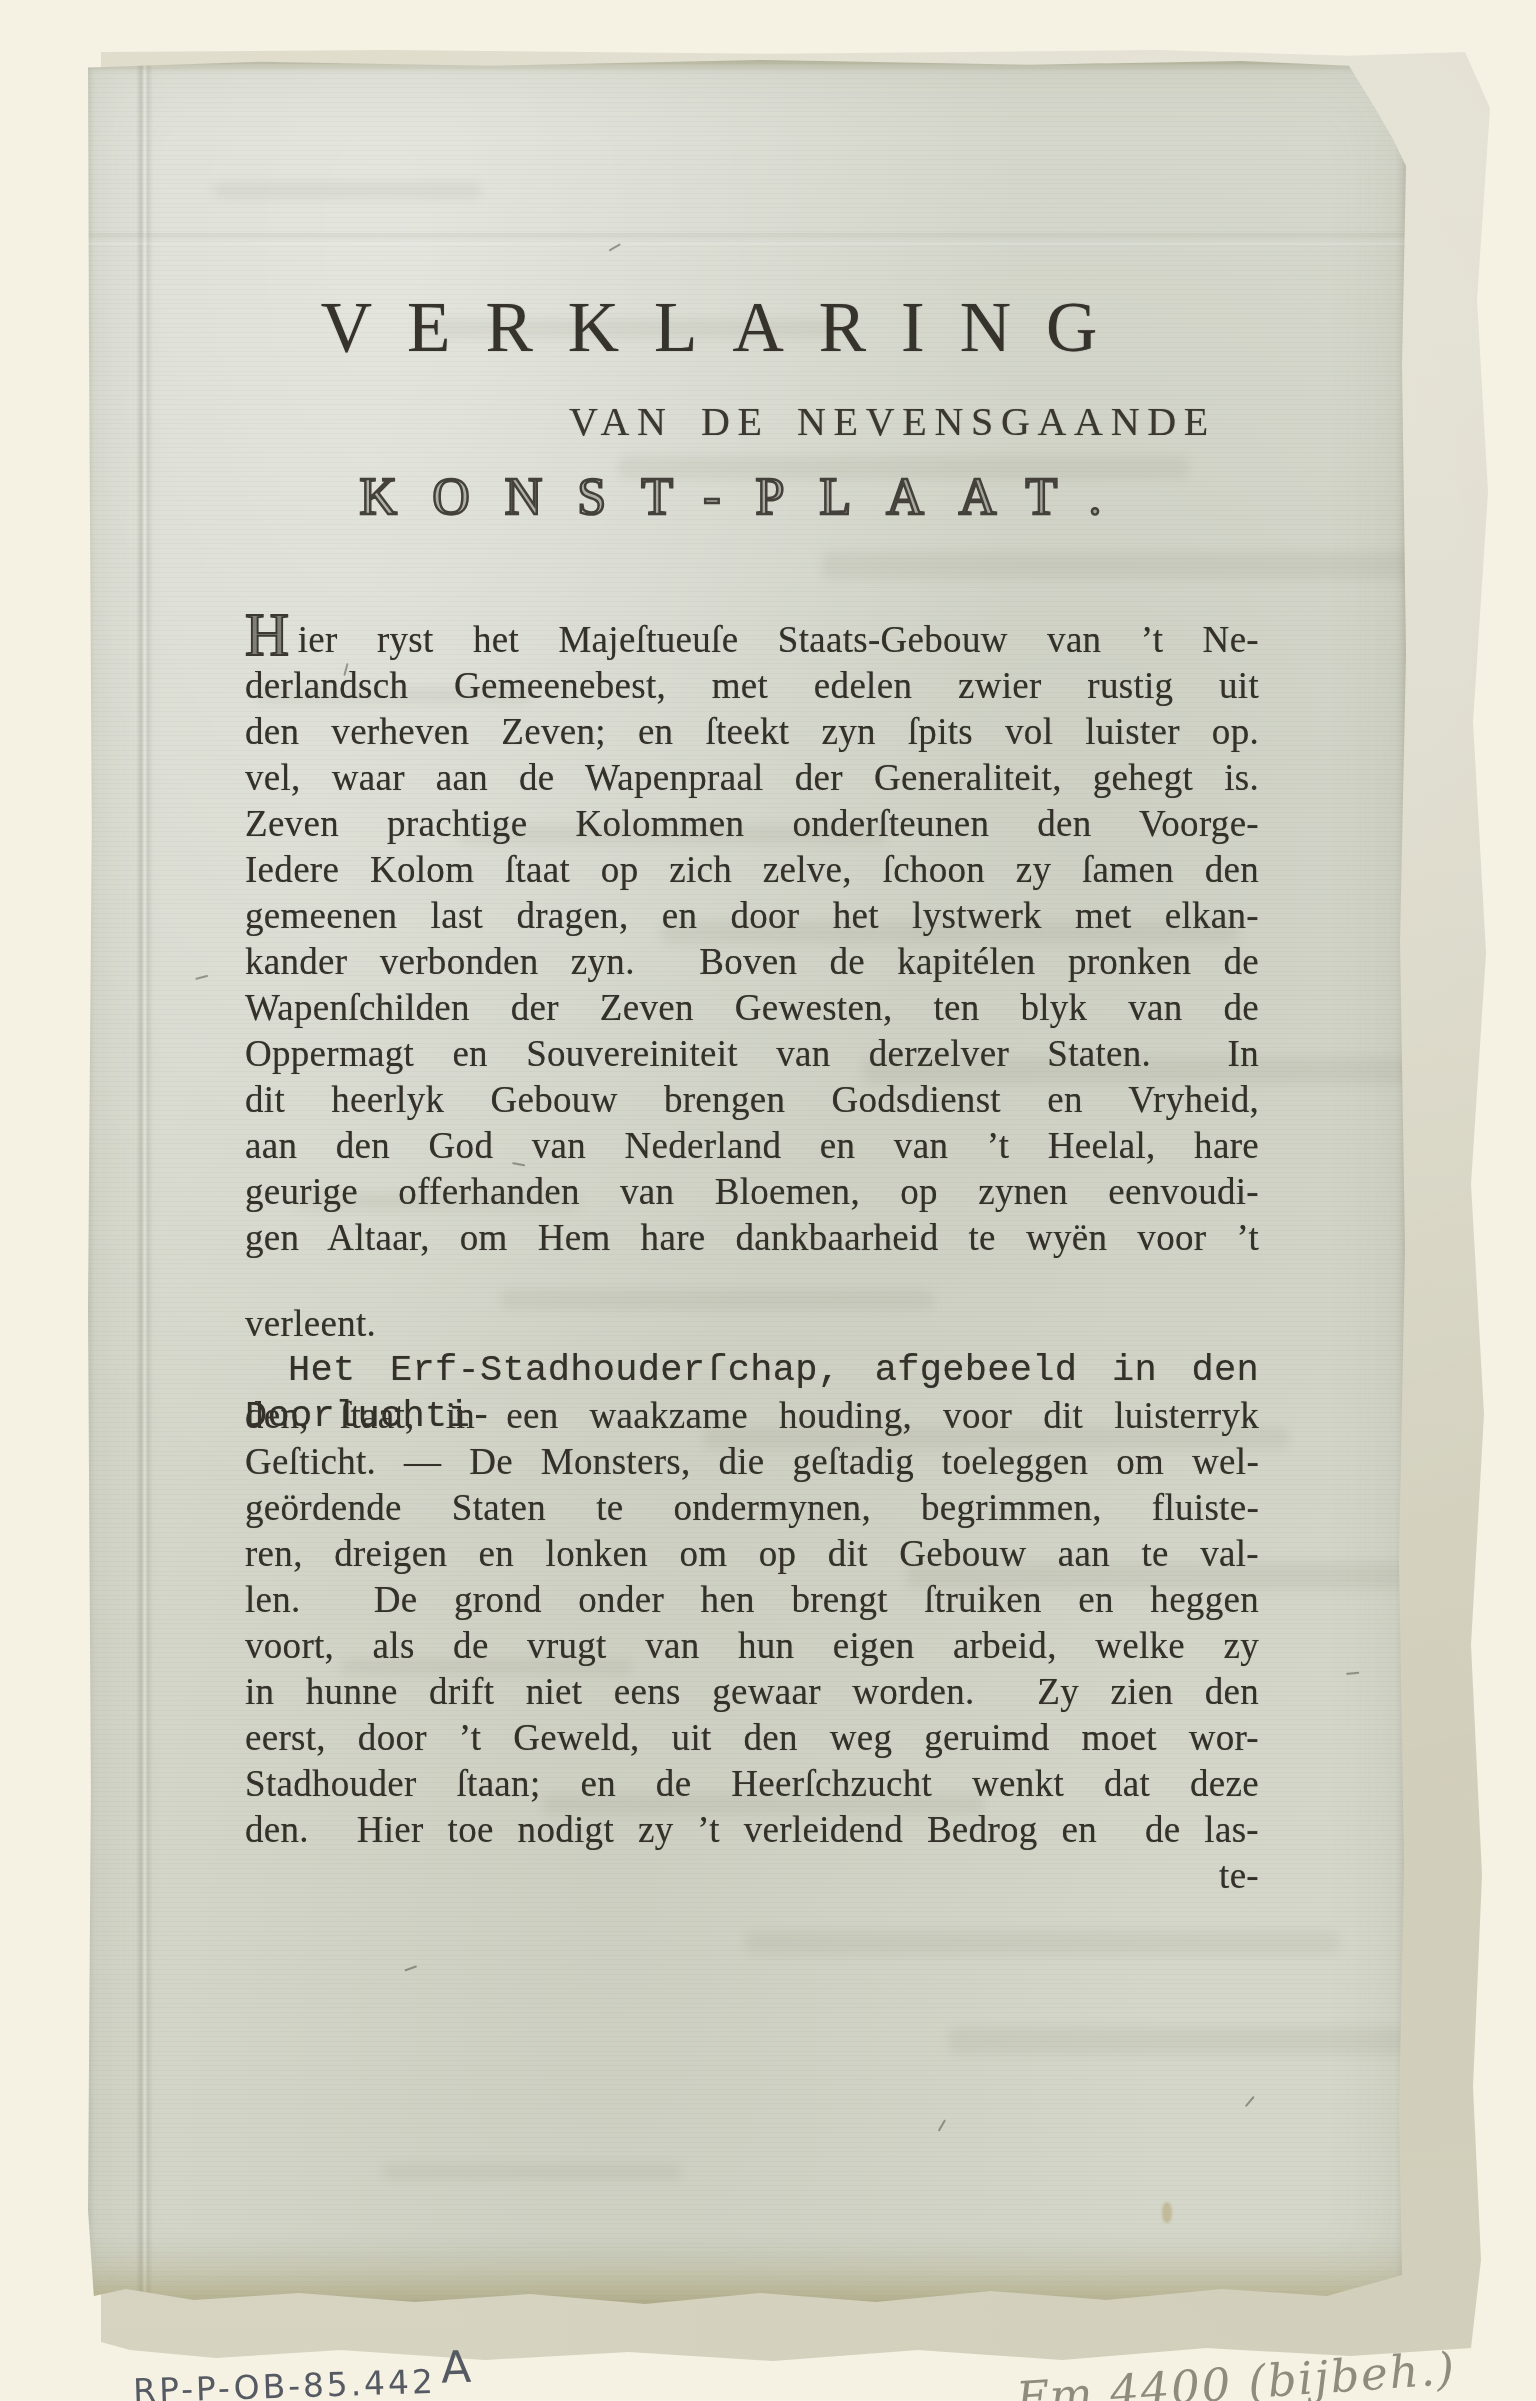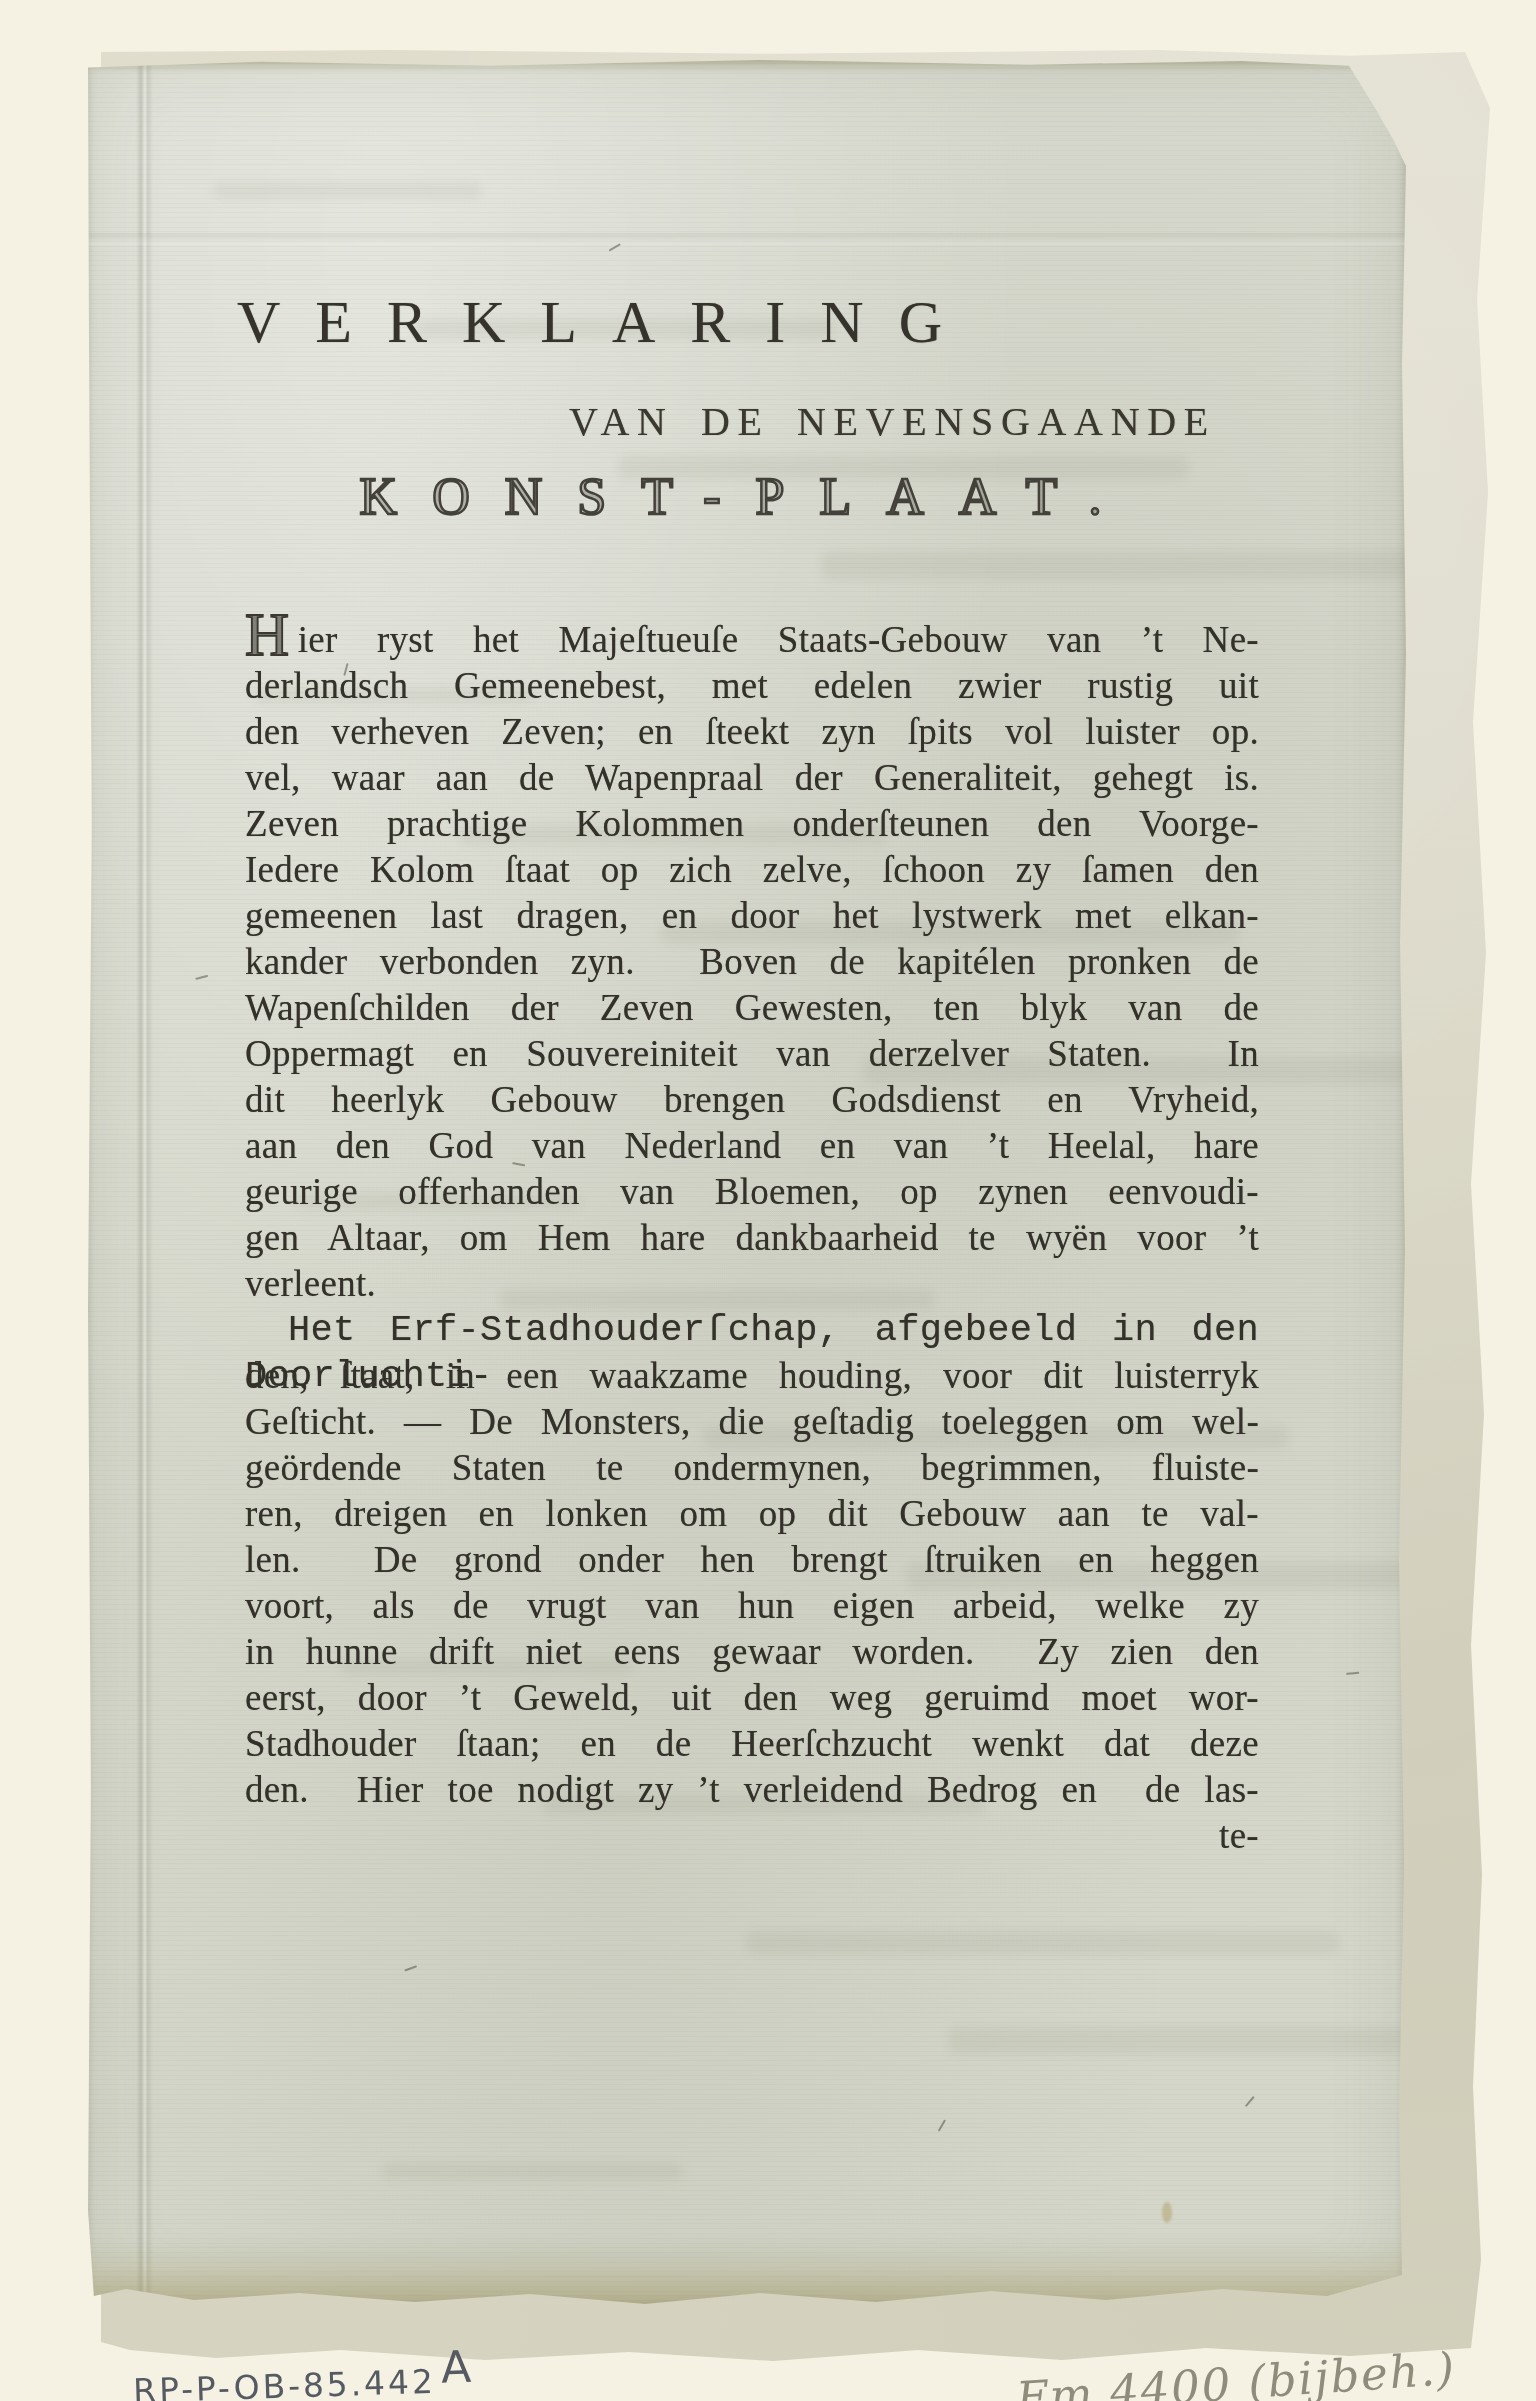--- a/index.html
+++ b/index.html
@@ -60,22 +60,22 @@
     position:absolute;left:0;top:0;width:100%;height:15.4px;
     background:linear-gradient(180deg, rgba(146,142,96,.38), transparent);
     filter:blur(1px);
   }
   .ghost{position:absolute;background:rgba(123,127,106,.10);border-radius:9.6px;filter:blur(4.8px);}
   .speck{position:absolute;background:rgba(58,58,46,.45);border-radius:1px;}
   .spot{position:absolute;background:rgba(168,148,82,.4);border-radius:50%;filter:blur(1px);}
   
   .textcol{position:absolute;left:157px;top:0;width:1014px;height:100%;color:#36342c;}
   .kicker{
-    position:absolute;left:-43px;top:234px;width:1014px;text-align:left;
-    font-size:60px;line-height:1;letter-spacing:35px;text-indent:35px;
+    position:absolute;left:-43px;top:234px;width:1014px;text-align:center;
+    font-size:71px;line-height:1;letter-spacing:35px;text-indent:35px;
     color:#35332b;text-shadow:0 0 1px rgba(53,51,43,.55);
   }
   .subtitle{
     position:absolute;left:-43px;top:344px;width:1014px;text-align:right;
     font-size:40px;line-height:1;letter-spacing:7.7px;word-spacing:9.6px;text-indent:7.7px;
     color:#3a382f;text-shadow:0 0 1px rgba(58,56,47,.5);
   }
   .maintitle{
     position:absolute;left:-43px;top:413px;width:1057px;text-align:center;
     font-size:52px;line-height:1;letter-spacing:35px;text-indent:35px;
@@ -86,21 +86,21 @@
     .maintitle{color:#43413a;}
     .dropcap{color:#3a382f !important;}
   }
   #bodylines{position:absolute;left:0;top:559px;width:1014px;}
   .tline{
     height:46px;line-height:46px;font-size:37px;letter-spacing:0.3px;word-spacing:1.9px;
     text-align:justify;text-align-last:justify;white-space:nowrap;
     color:#33312a;text-shadow:0 0 0.7px rgba(51,49,42,.55);
   }
   .tline{white-space:normal;}
-  .tline.short{text-align-last:left;}
+  .tline.short{text-align-last:left;margin-top:40px;}
   .tline.indent{text-indent:43px;font-family:Liberation Mono, monospace;}
   .tline.catch{text-align-last:right;}
   .dropcap{
     font-size:61px;line-height:0;margin-right:8.6px;position:relative;top:2.9px;
     color:transparent;-webkit-text-stroke:1.9px #3a382f;letter-spacing:0;
   }
   
   .inv{
     position:absolute;left:133px;top:2356px;
     font-family:"DejaVu Sans",sans-serif;font-size:33px;letter-spacing:2.9px;

